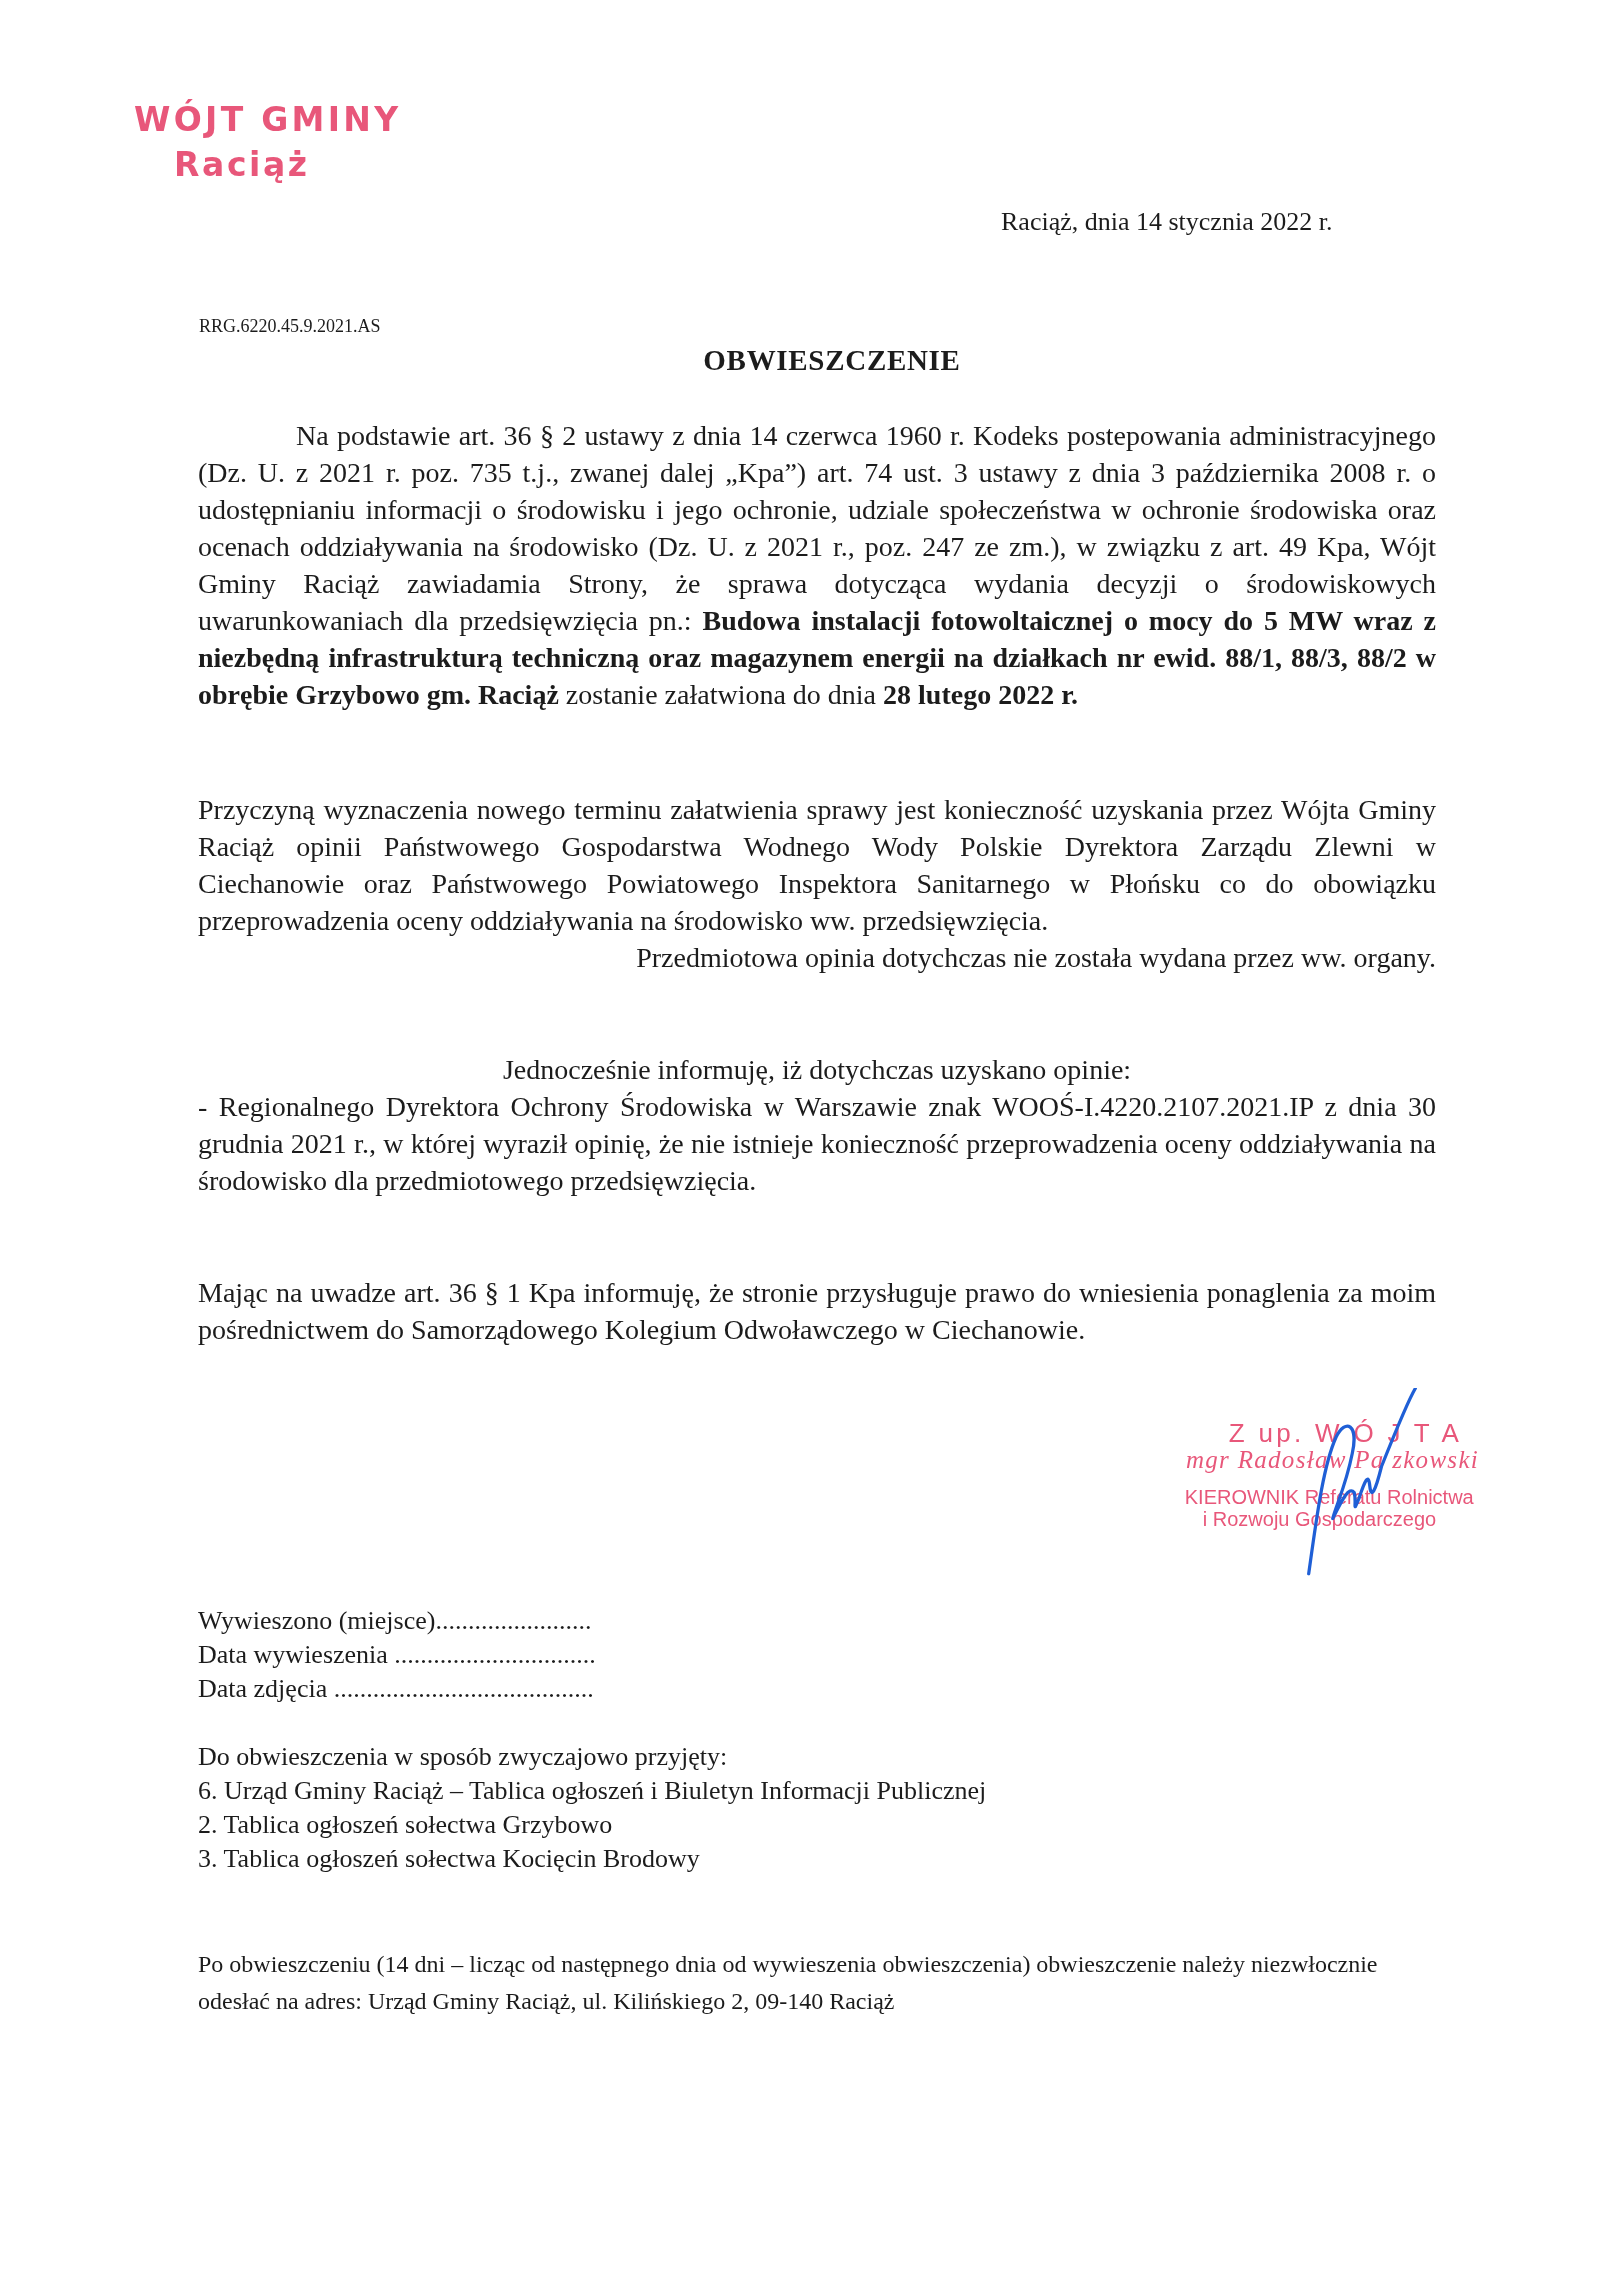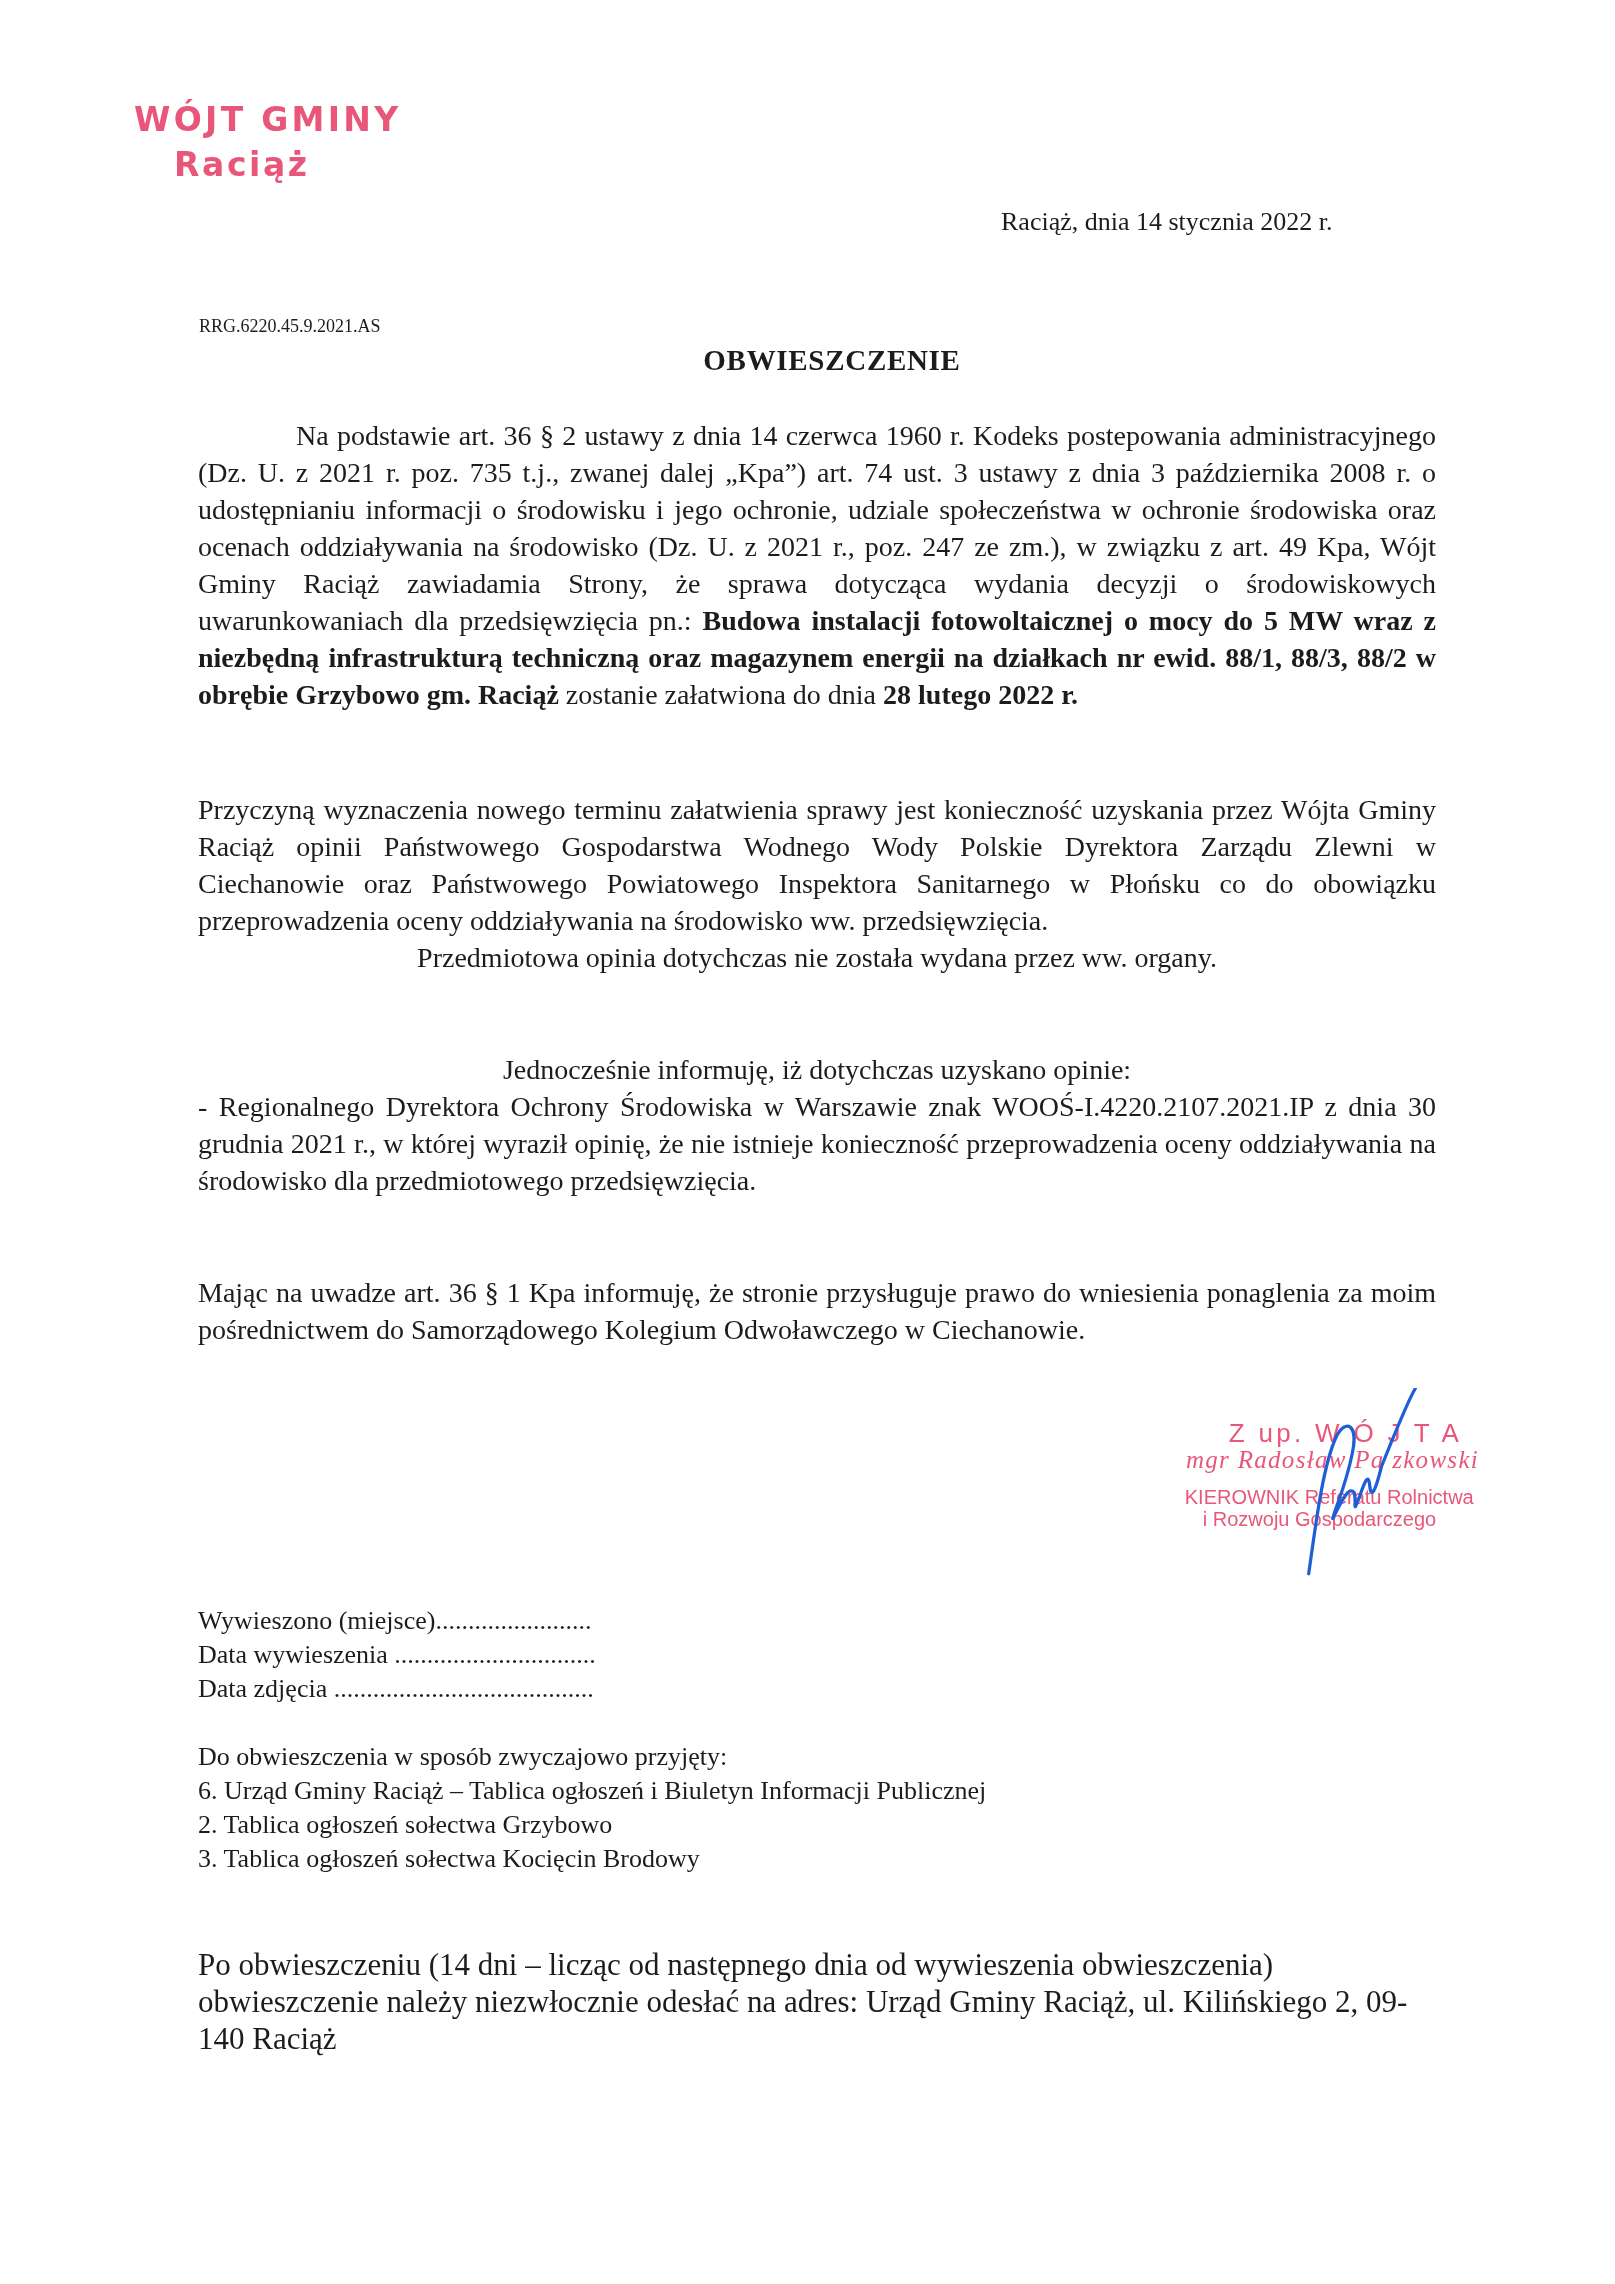--- a/index.html
+++ b/index.html
@@ -21,42 +21,42 @@
   .b { font-weight: bold; }
   .line { display: block; }
   .sig { left: 1137px; top: 1418px; width: 391px; color: #e8577a; text-align: center; }
   .sig .s1 { font-family: "Liberation Sans", sans-serif; font-size: 26px; letter-spacing: 3.3px; display:block; margin-left: 26px; }
   .sig .s2 { font-family: "Liberation Serif", serif; font-style: italic; font-size: 25px; display:block; margin-top: -2.6px; letter-spacing: 1.3px;}
   .sig .s3 { font-family: "Liberation Sans", sans-serif; font-size: 20px; display:block; margin-top: 11.7px; margin-left: -6.5px; }
   .sig .s4 { font-family: "Liberation Sans", sans-serif; font-size: 20px; display:block; margin-top: -1.3px; margin-left: -26px;}
   .signature { left: 1297px; top: 1388px; width: 130px; height: 196px; }
   .fields { left: 198px; top: 1604px; font-size: 26px; line-height: 34px; }
   .dist { left: 198px; top: 1740px; font-size: 26px; line-height: 34px; }
-  .foot { left: 198px; top: 1946px; width: 1238px; font-size: 31px; line-height: 37px; }
+  .foot { left: 198px; top: 1946px; width: 1238px; font-size: 24px; line-height: 37px; }
 </style>
 </head>
 <body>
 
 <div class="abs stamp-head">
   <span class="l1">WÓJT GMINY</span>
   <span class="l2">Raciąż</span>
 </div>
 
 <div class="abs date">Raciąż, dnia 14 stycznia 2022 r.</div>
 <div class="abs ref">RRG.6220.45.9.2021.AS</div>
 
 <div class="abs title">OBWIESZCZENIE</div>
 
 <div class="abs body p1">
   <span>Na podstawie art. 36 § 2 ustawy z dnia 14 czerwca 1960 r. Kodeks postepowania administracyjnego (Dz. U. z 2021 r. poz. 735 t.j., zwanej dalej „Kpa”) art. 74 ust. 3 ustawy z dnia 3 października 2008 r. o udostępnianiu informacji o środowisku i jego ochronie, udziale społeczeństwa w ochronie środowiska oraz ocenach oddziaływania na środowisko (Dz. U. z 2021 r., poz. 247 ze zm.), w związku z art. 49 Kpa, Wójt Gminy Raciąż zawiadamia Strony, że sprawa dotycząca wydania decyzji o środowiskowych uwarunkowaniach dla przedsięwzięcia pn.: </span><span class="b">Budowa instalacji fotowoltaicznej o mocy do 5 MW wraz z niezbędną infrastrukturą techniczną oraz magazynem energii na działkach nr ewid. 88/1, 88/3, 88/2 w obrębie Grzybowo gm. Raciąż</span><span> zostanie załatwiona do dnia </span><span class="b">28 lutego 2022 r.</span>
 </div>
 
 <div class="abs body p2">
   <span class="line">Przyczyną wyznaczenia nowego terminu załatwienia sprawy jest konieczność uzyskania przez Wójta Gminy Raciąż opinii Państwowego Gospodarstwa Wodnego Wody Polskie Dyrektora Zarządu Zlewni w Ciechanowie oraz Państwowego Powiatowego Inspektora Sanitarnego w Płońsku co do obowiązku przeprowadzenia oceny oddziaływania na środowisko ww. przedsięwzięcia.</span>
-  <span class="line" style="text-align:center">Przedmiotowa opinia dotychczas nie została wydana przez ww. organy.</span>
+  <span class="line" style="text-align:right">Przedmiotowa opinia dotychczas nie została wydana przez ww. organy.</span>
 </div>
 
 <div class="abs body p3">
   <span class="line" style="text-align:center">Jednocześnie informuję, iż dotychczas uzyskano opinie:</span>
   <span class="line">-  Regionalnego Dyrektora Ochrony Środowiska w Warszawie znak WOOŚ-I.4220.2107.2021.IP z dnia 30 grudnia 2021 r., w której wyraził opinię, że nie istnieje konieczność przeprowadzenia oceny oddziaływania na środowisko dla przedmiotowego przedsięwzięcia.</span>
 </div>
 
 <div class="abs body p4">Mając na uwadze art. 36 § 1 Kpa informuję, że stronie przysługuje prawo do wniesienia ponaglenia za moim pośrednictwem do Samorządowego Kolegium Odwoławczego w Ciechanowie.</div>
 
 <div class="abs sig">

